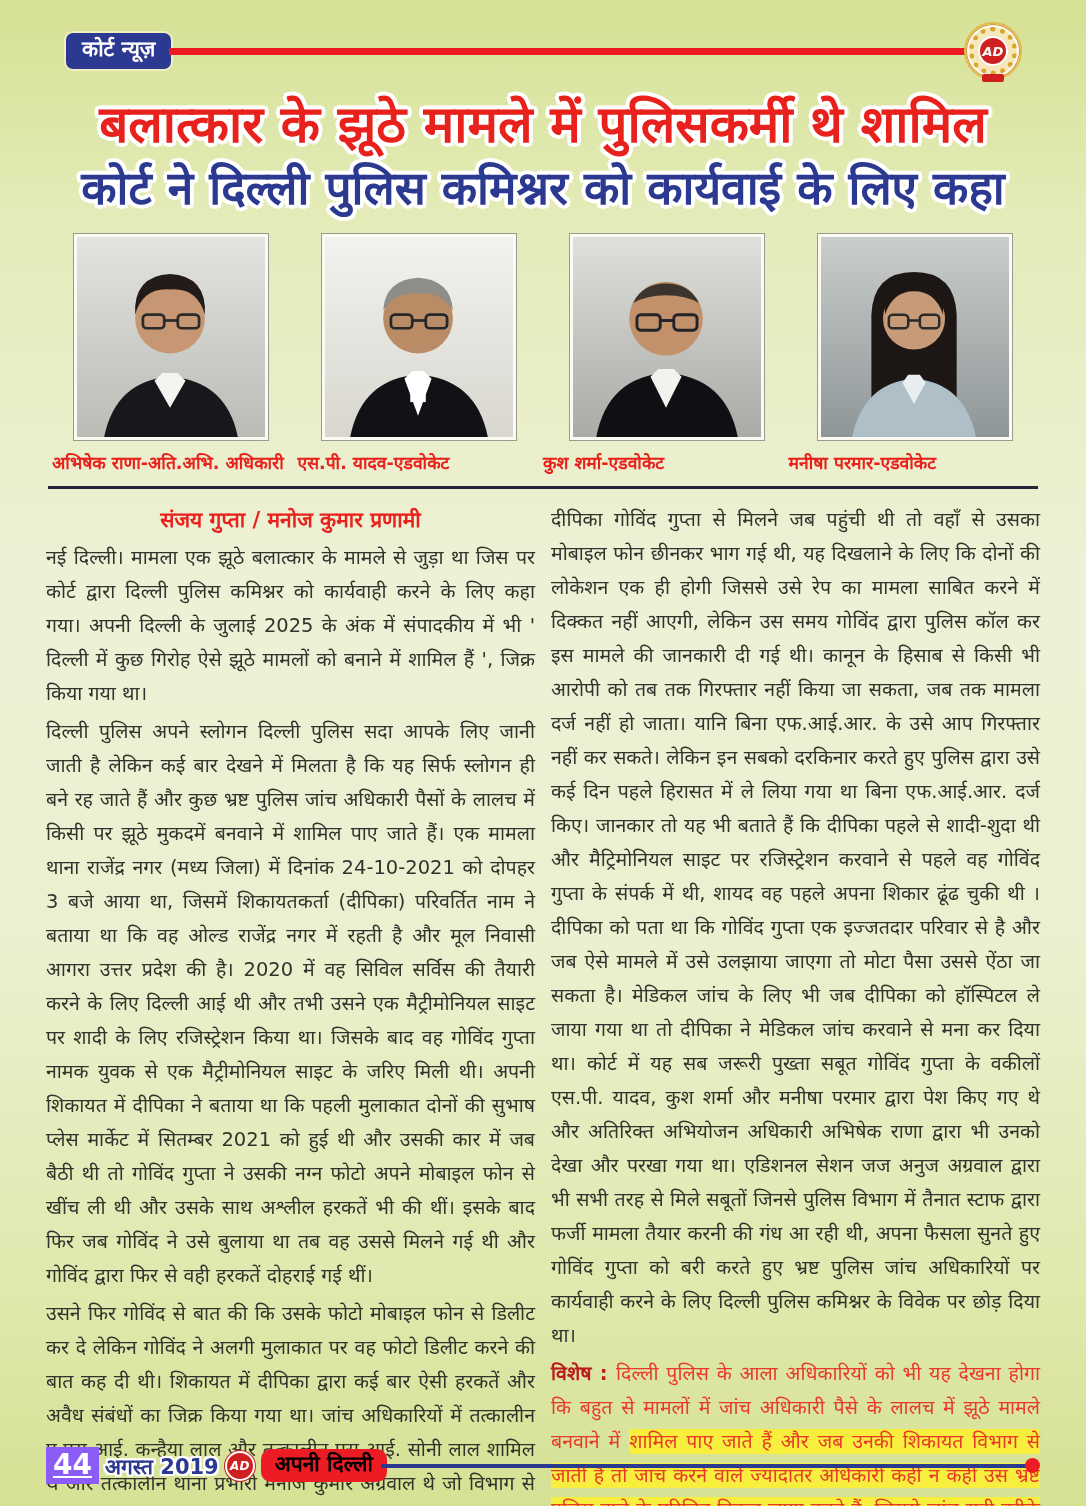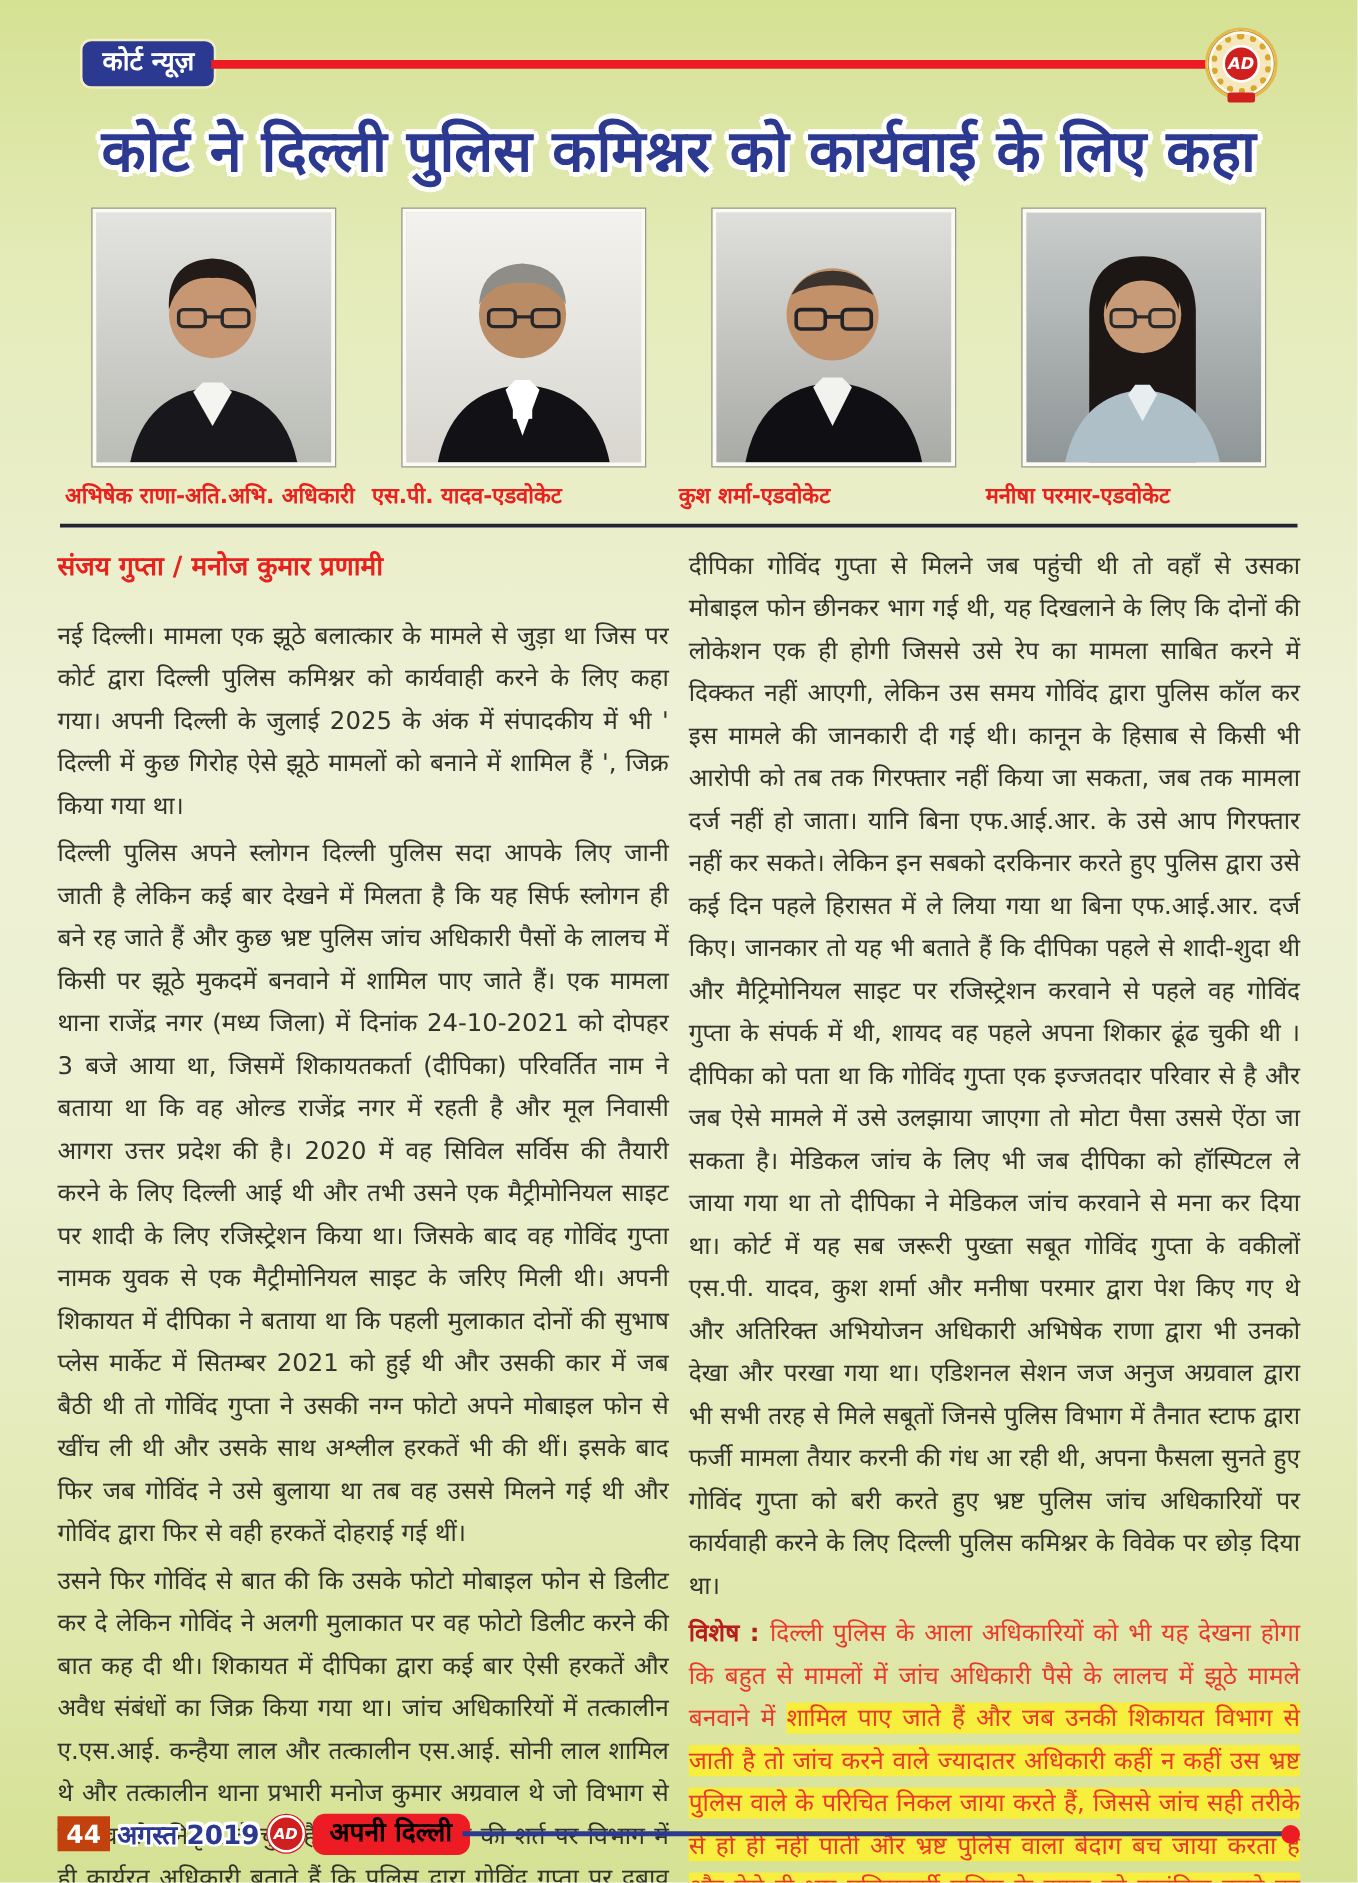--- a/index.html
+++ b/index.html
@@ -44,31 +44,31 @@
     outline:1px solid #9a9a90; overflow:hidden; }
   .photo svg { width:100%; height:100%; display:block; }
   .caption-row { display:flex; justify-content:space-between; margin:10px 6px 0 6px; }
   .caption { width:250px; text-align:left; color:#e8211d; font-weight:bold; font-size:17.5px; }
 
   .divider { height:3px; background:#23233a; margin:12px 2px 0 2px; }
 
   
   .columns { display:flex; gap:16px; margin-top:14px; }
   .col { flex:1; min-width:0; }
-  .byline { text-align:left; color:#e8211d; font-weight:bold; font-size:21px; margin-bottom:22px; }
+  .byline { text-align:center; color:#e8211d; font-weight:bold; font-size:21px; margin-bottom:4px; }
   .body-text { font-size:19.5px; line-height:34px; color:#33332d; text-align:justify; }
   .body-text p + p { margin-top:4px; }
   .special-label { color:#b91c1c; font-weight:bold; }
   .special-text { color:#e8392a; }
   .special-highlight { color:#e8392a; background:#f8ee3e; box-decoration-break:clone; -webkit-box-decoration-break:clone; padding:1px 0; }
 
   
   .footer { position:absolute; left:46px; right:46px; bottom:22px; display:flex; align-items:center; }
-  .page-num { background:#c2410c; color:#fff; font-weight:bold; font-size:20px;
-    padding:3px 7px; line-height:1.1; }
+  .page-num { background:#8b5cf6; color:#fff; font-weight:bold; font-size:28px;
+    padding:3px 7px; line-height:1.1;text-decoration:underline; }
   .issue { color:#2b3990; font-weight:bold; font-size:21px; margin-left:6px;
     text-shadow:-2px -2px 0 #fff,2px -2px 0 #fff,-2px 2px 0 #fff,2px 2px 0 #fff,
                 -2px 0 0 #fff,2px 0 0 #fff,0 -2px 0 #fff,0 2px 0 #fff; }
   .mini-badge { width:30px; height:30px; border-radius:50%; background:#cf1f1f; color:#fff;
     display:flex; align-items:center; justify-content:center; font-style:italic; font-weight:bold;
     font-size:12px; border:2px solid #fff; box-shadow:0 0 0 1px #cf1f1f; margin:0 6px; flex:0 0 auto;}
   .brand-chip { background:#ed1c24; color:#000000; font-weight:bold; font-size:21px;
     padding:4px 14px 6px 14px; border-radius:10px; line-height:1.1; white-space:nowrap; }
   .rule-navy { flex:1; height:4px; background:#2b3990; margin-left:-6px; }
   .end-dot { width:15px; height:15px; border-radius:50%; background:#ed1c24; margin-left:-2px; flex:0 0 auto;}
@@ -89,20 +89,21 @@
     <div class="rule-red"></div>
     <div class="badge">
       <div class="gold-ring">
         <div class="core">AD</div>
       </div>
       <div class="ribbon"></div>
     </div>
   </div>
 
   <div class="headline-wrap">
+    <div class="hl hl1">बलात्कार के झूठे मामले में पुलिसकर्मी थे शामिल</div>
     <div class="hl hl2">कोर्ट ने दिल्ली पुलिस कमिश्नर को कार्यवाई के लिए कहा</div>
   </div>
 
   <div class="photo-row">
     <div class="photo p1">
       <svg viewBox="0 0 97 103" preserveAspectRatio="none">
         <defs>
             <linearGradient id="bg1" x1="0" y1="0" x2="0" y2="1">
           <stop offset="0" stop-color="#e3e3df"></stop>
               <stop offset="1" stop-color="#babcb6"></stop>

